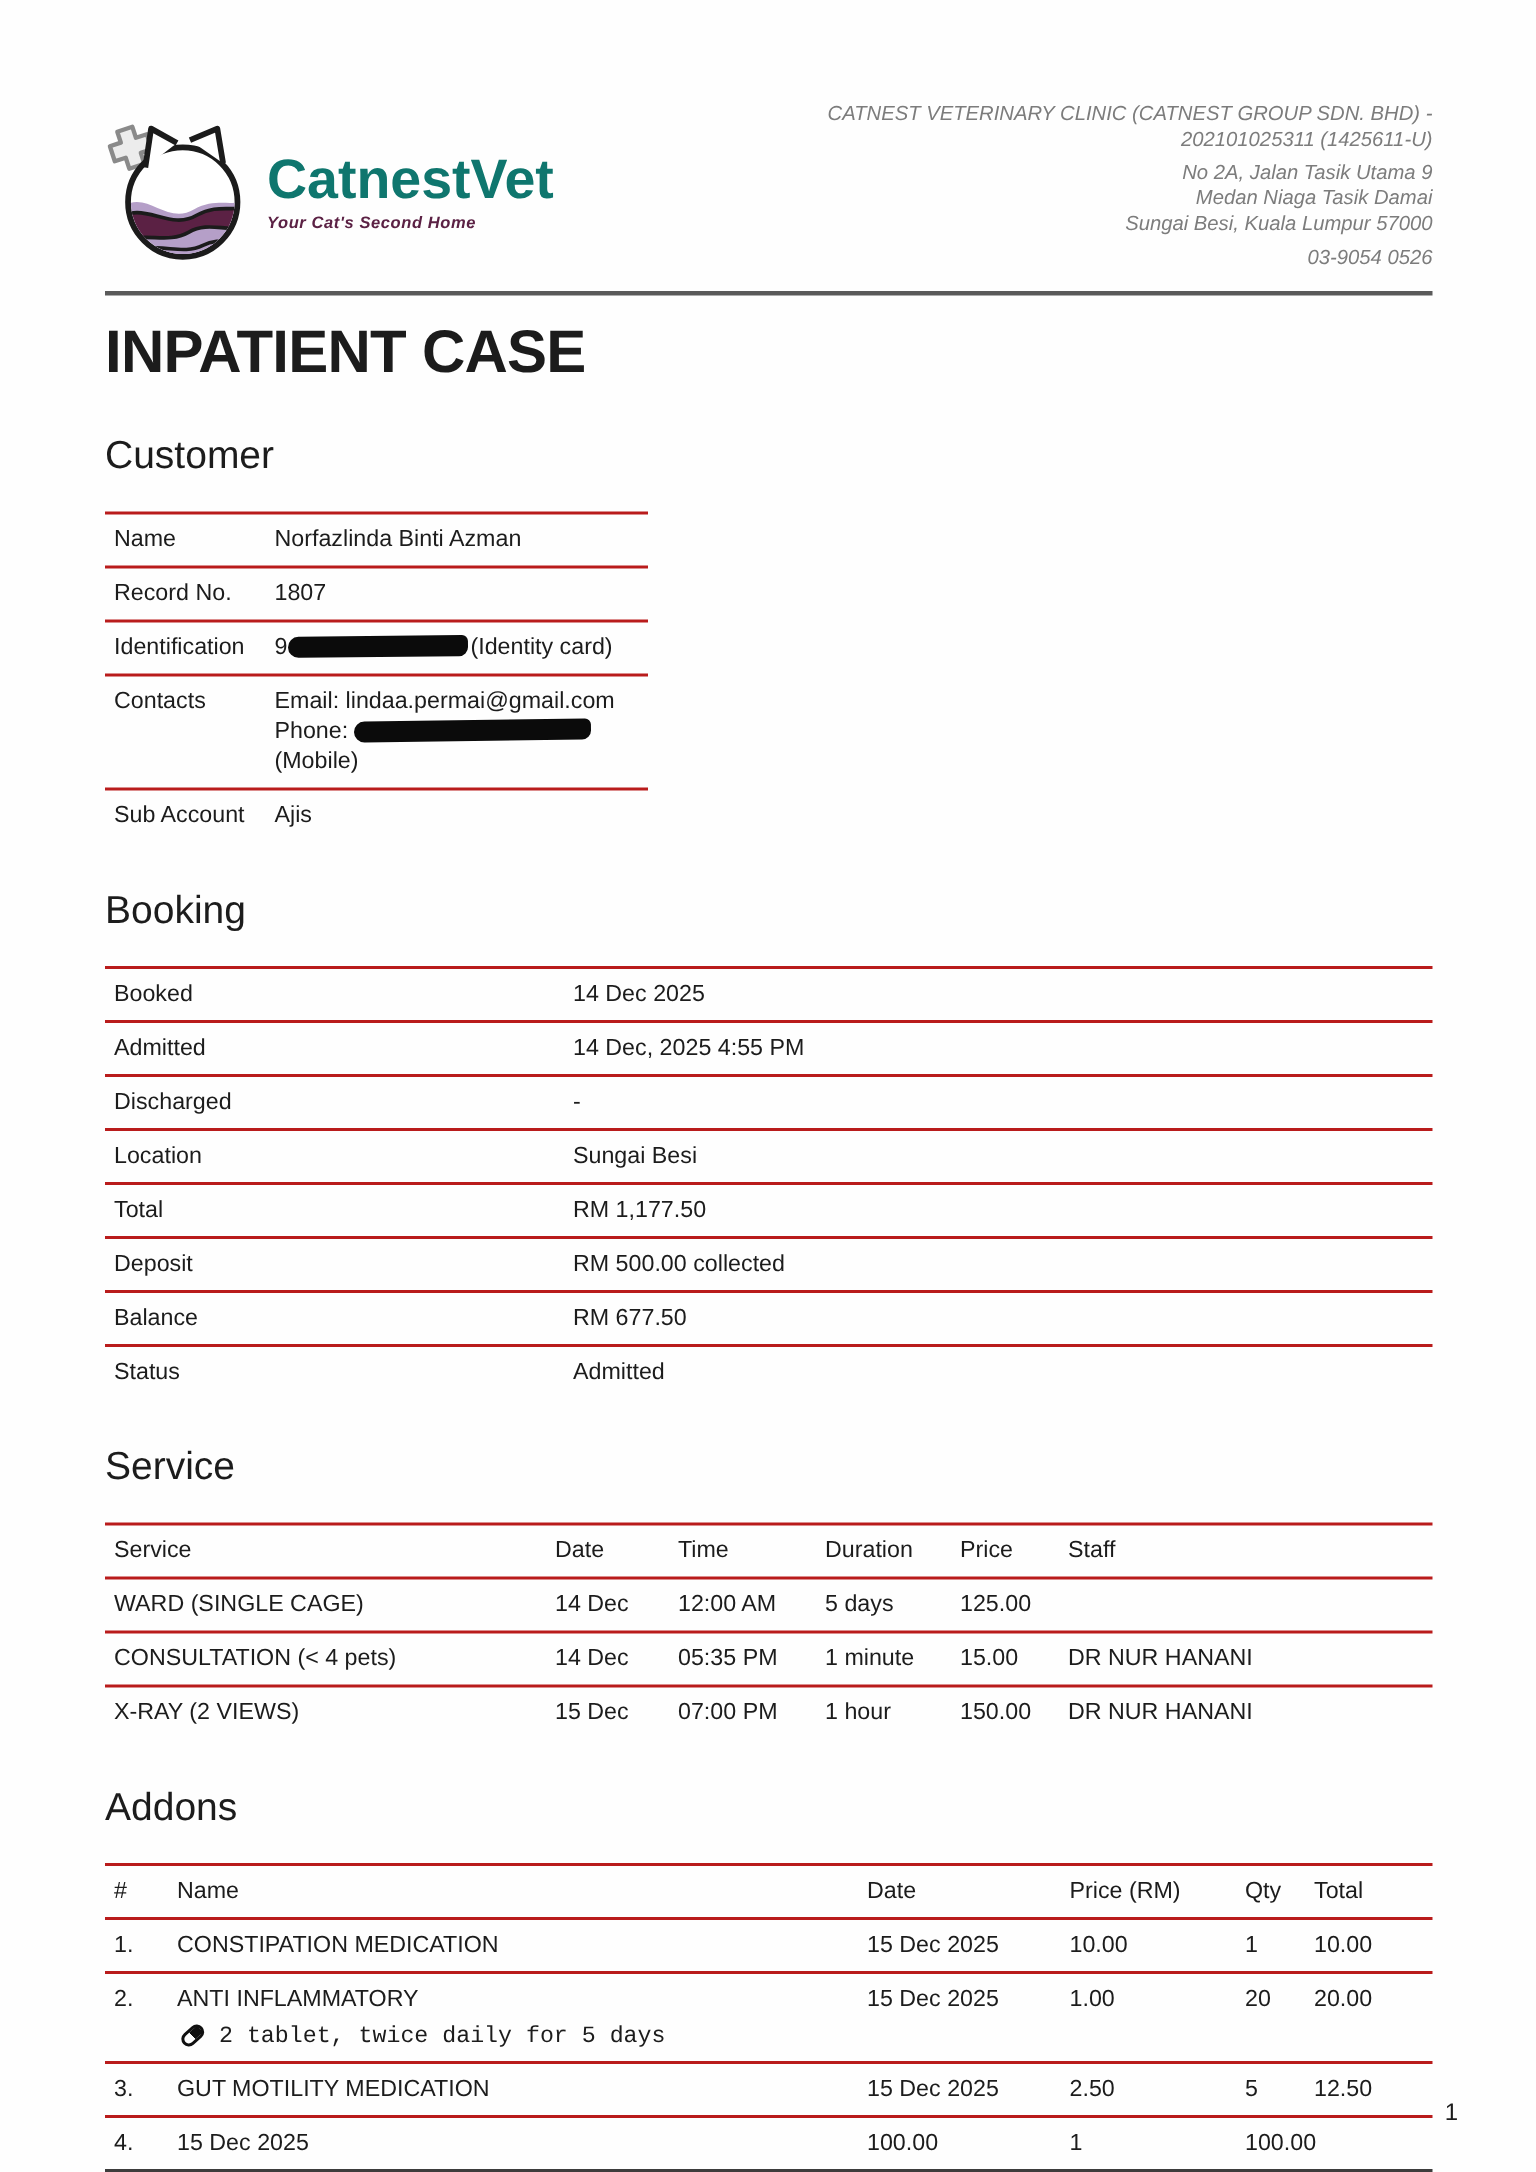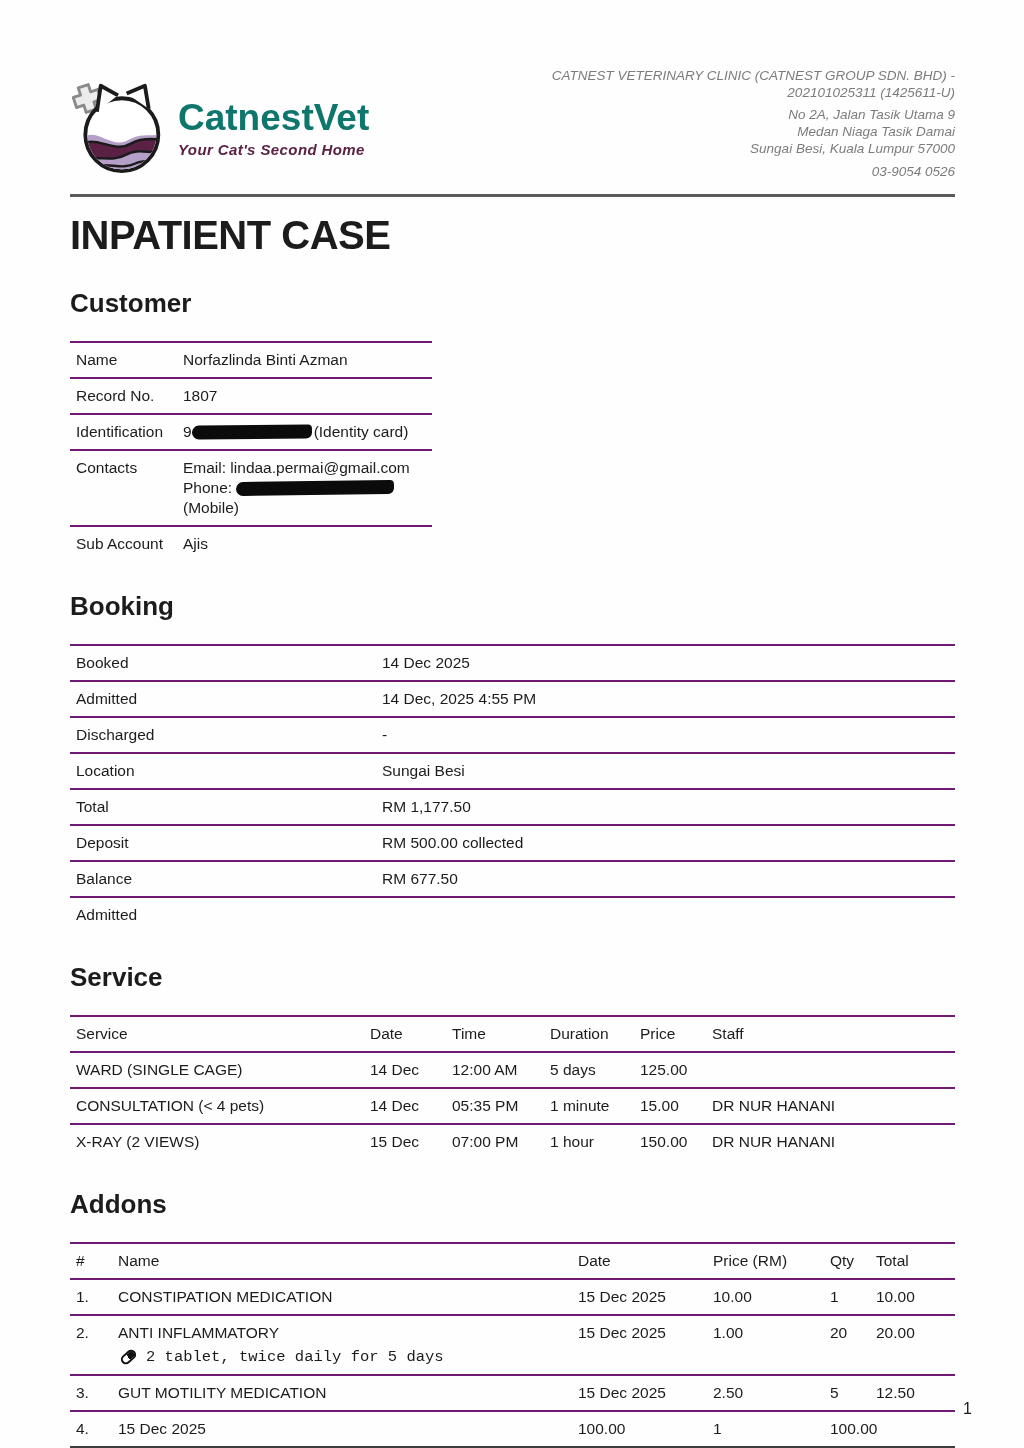--- a/index.html
+++ b/index.html
@@ -11,30 +11,30 @@
     background: #fefefe;
     color: #1c1c1c;
     padding: 66px 69px 0 70px;
     overflow: hidden;
   }
   
   .header { display: flex; justify-content: space-between; align-items: flex-start; }
   .brand { display: flex; align-items: center; margin-top: 14px; }
   .brand svg { margin-right: 12px; flex: 0 0 auto; }
   .brand-name { font-size: 37px; font-weight: 800; color: #0f766e; letter-spacing: 0; line-height: 1; }
-  .brand-tagline { font-size: 15px; font-weight: 700; font-style: italic; color: #5b2144; margin-top: 5px; letter-spacing: 0.4px; }
+  .brand-tagline { font-size: 11px; font-weight: 700; font-style: italic; color: #5b2144; margin-top: 5px; letter-spacing: 0.4px; }
   .clinic-info { text-align: right; font-size: 13.5px; color: #7c7c7c; line-height: 1.24; margin-top: 2px; font-style: italic; }
   .clinic-info .block-gap { height: 6px; }
   .header-rule { border: none; border-top: 3px solid #5a5a5a; margin-top: 14px; }
   
   .doc-title { text-align: left; font-size: 40px; font-weight: 800; letter-spacing: -0.5px; margin-top: 16px; }
-  .section-heading { font-size: 26px; font-weight: 700; margin-top: 30px; }
+  .section-heading { font-size: 26px; font-weight: 400; margin-top: 30px; }
   
   .tbl { margin-top: 22px; }
-  .tbl .row { display: grid; border-top: 2px solid #701a75; padding: 7px 0 7px 6px; line-height: 20px; font-size: 15.5px; }
+  .tbl .row { display: grid; border-top: 2px solid #b91c1c; padding: 7px 0 7px 6px; line-height: 20px; font-size: 15.5px; }
   .tbl.closed { border-bottom: 2px solid #3d3d3d; }
   
   .customer-tbl { width: 362px; }
   .customer-tbl .row { grid-template-columns: 107px 1fr; }
   
   .booking-tbl .row { grid-template-columns: 306px 1fr; }
   
   .service-tbl .row { grid-template-columns: 294px 82px 98px 90px 72px 1fr; }
   
   .addons-tbl .row { grid-template-columns: 42px 460px 135px 117px 46px 1fr; }
@@ -142,20 +142,21 @@
     </div>
     <div class="row">
       <div>Deposit</div>
       <div>RM 500.00 collected</div>
     </div>
     <div class="row">
       <div>Balance</div>
       <div>RM 677.50</div>
     </div>
     <div class="row">
+      <div>Status</div>
       <div>Admitted</div>
     </div>
   </div>
 
   <h2 class="section-heading">Service</h2>
   <div class="tbl service-tbl">
     <div class="row">
       <div>Service</div>
       <div>Date</div>
       <div>Time</div>

